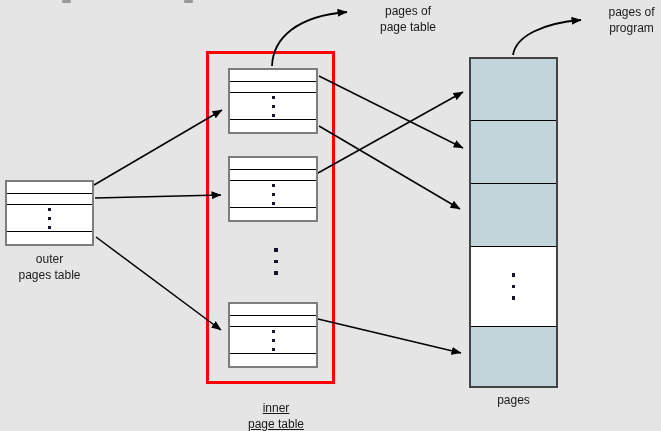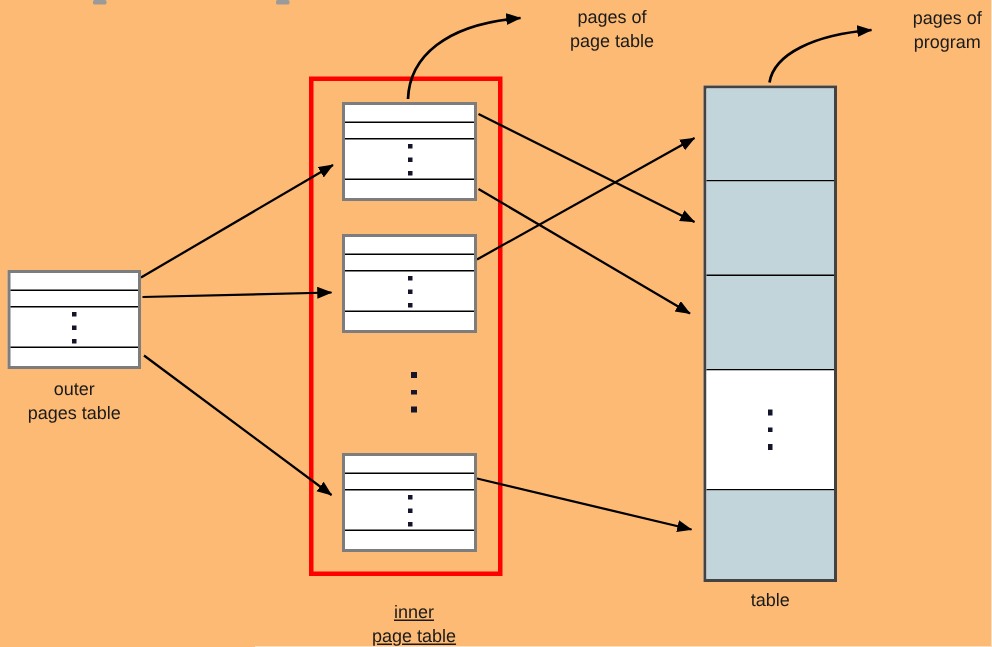--- a/index.html
+++ b/index.html
@@ -6,21 +6,21 @@
     --memory-page-fill:#c2d5da;
     --highlight-box:#ff0000;
     --table-border:#7d7d7d;
     --memory-border:#434343;
     --arrow:#000000;
     --text:#1a1a1a;
     --dot:#14142a;
   }
   html,body{margin:0;padding:0;background:#ffffff;}
   #stage{
-    position:relative;width:661px;height:431px;background:#fdba74;overflow:hidden;
+    position:relative;width:661px;height:431px;background:#e5e5e5;overflow:hidden;
     font-family:"Liberation Sans", sans-serif;color:var(--text);
   }
   .lbl{
     position:absolute;font-size:12px;line-height:16px;text-align:center;
     white-space:pre-line;color:var(--text);
   }
   
   .mini-table{
     position:absolute;width:90px;height:66px;background:#ffffff;
     border:2px solid var(--table-border);box-sizing:border-box;
@@ -156,15 +156,15 @@
   </div>
 
   <div class="lbl" style="left:363px;top:3px;width:90px;">pages of
 page table</div>
   <div class="lbl" style="left:602px;top:4px;width:59px;">pages of
 program</div>
   <div class="lbl" style="left:5px;top:251px;width:89px;">outer
 pages table</div>
   <div class="lbl" style="left:226px;top:400px;width:100px;text-decoration:underline;">inner
 page table</div>
-  <div class="lbl" style="left:469px;top:392px;width:89px;">table</div>
+  <div class="lbl" style="left:469px;top:392px;width:89px;">pages</div>
 
 </div>
 
 </body></html>

